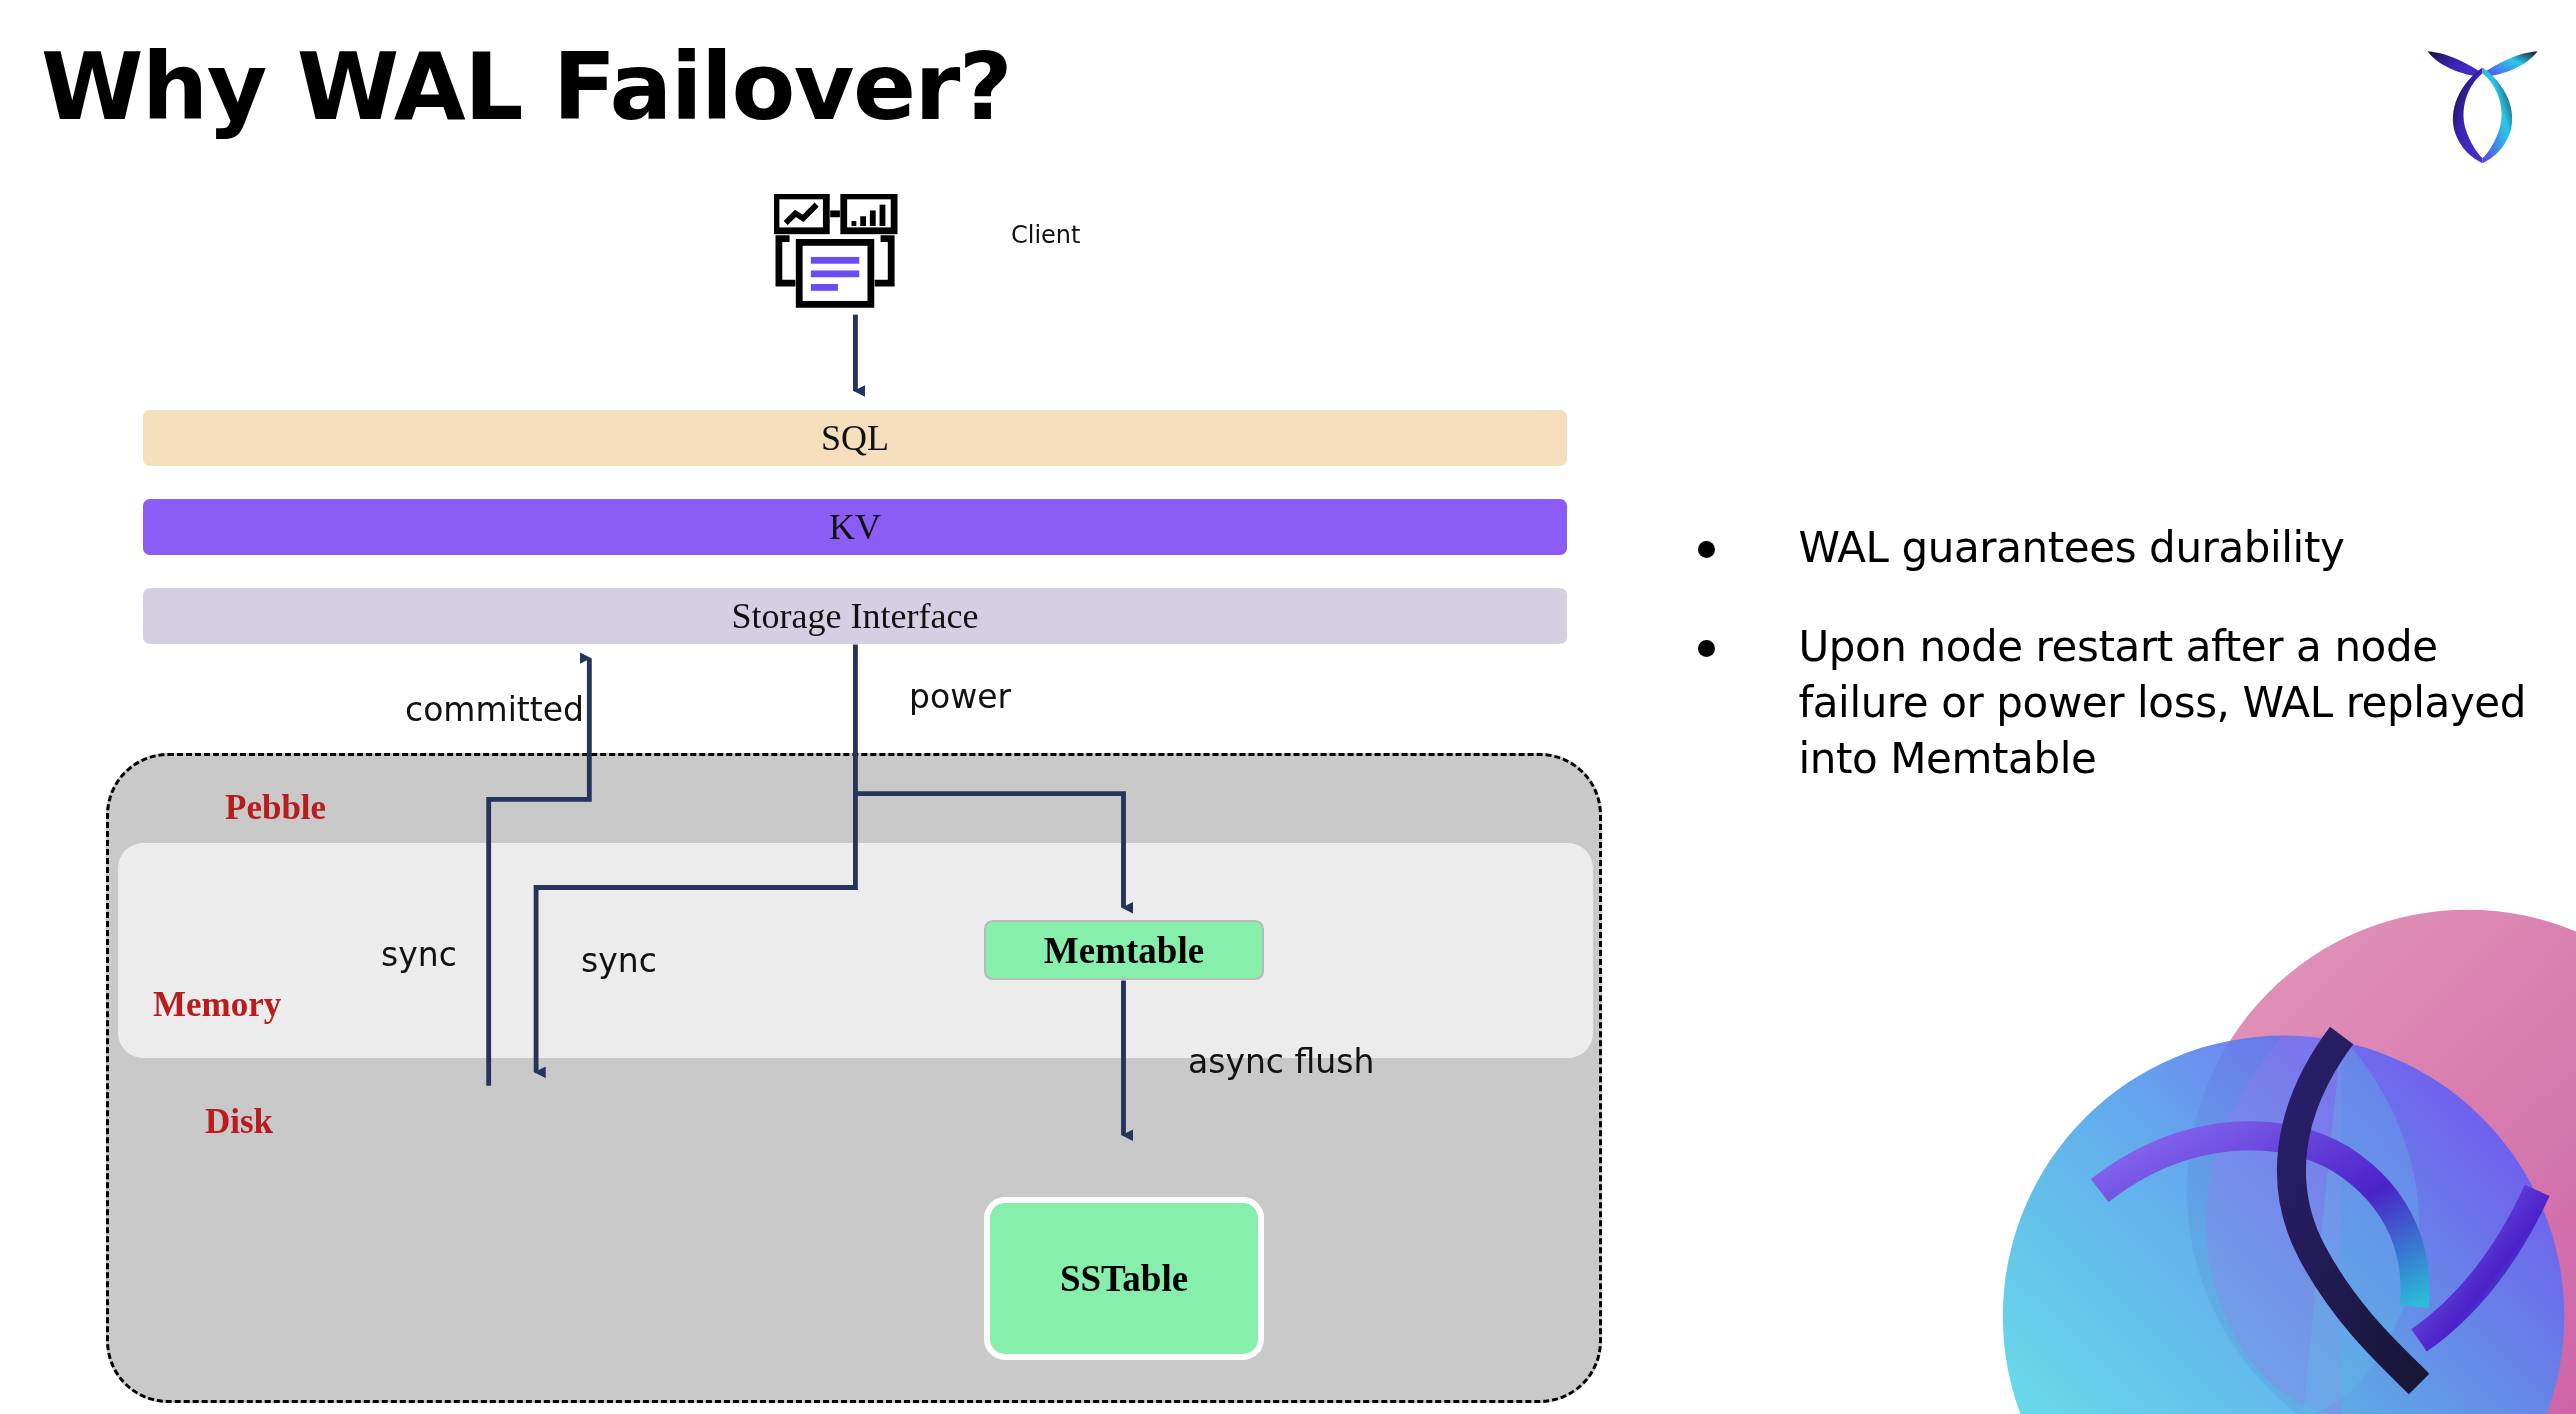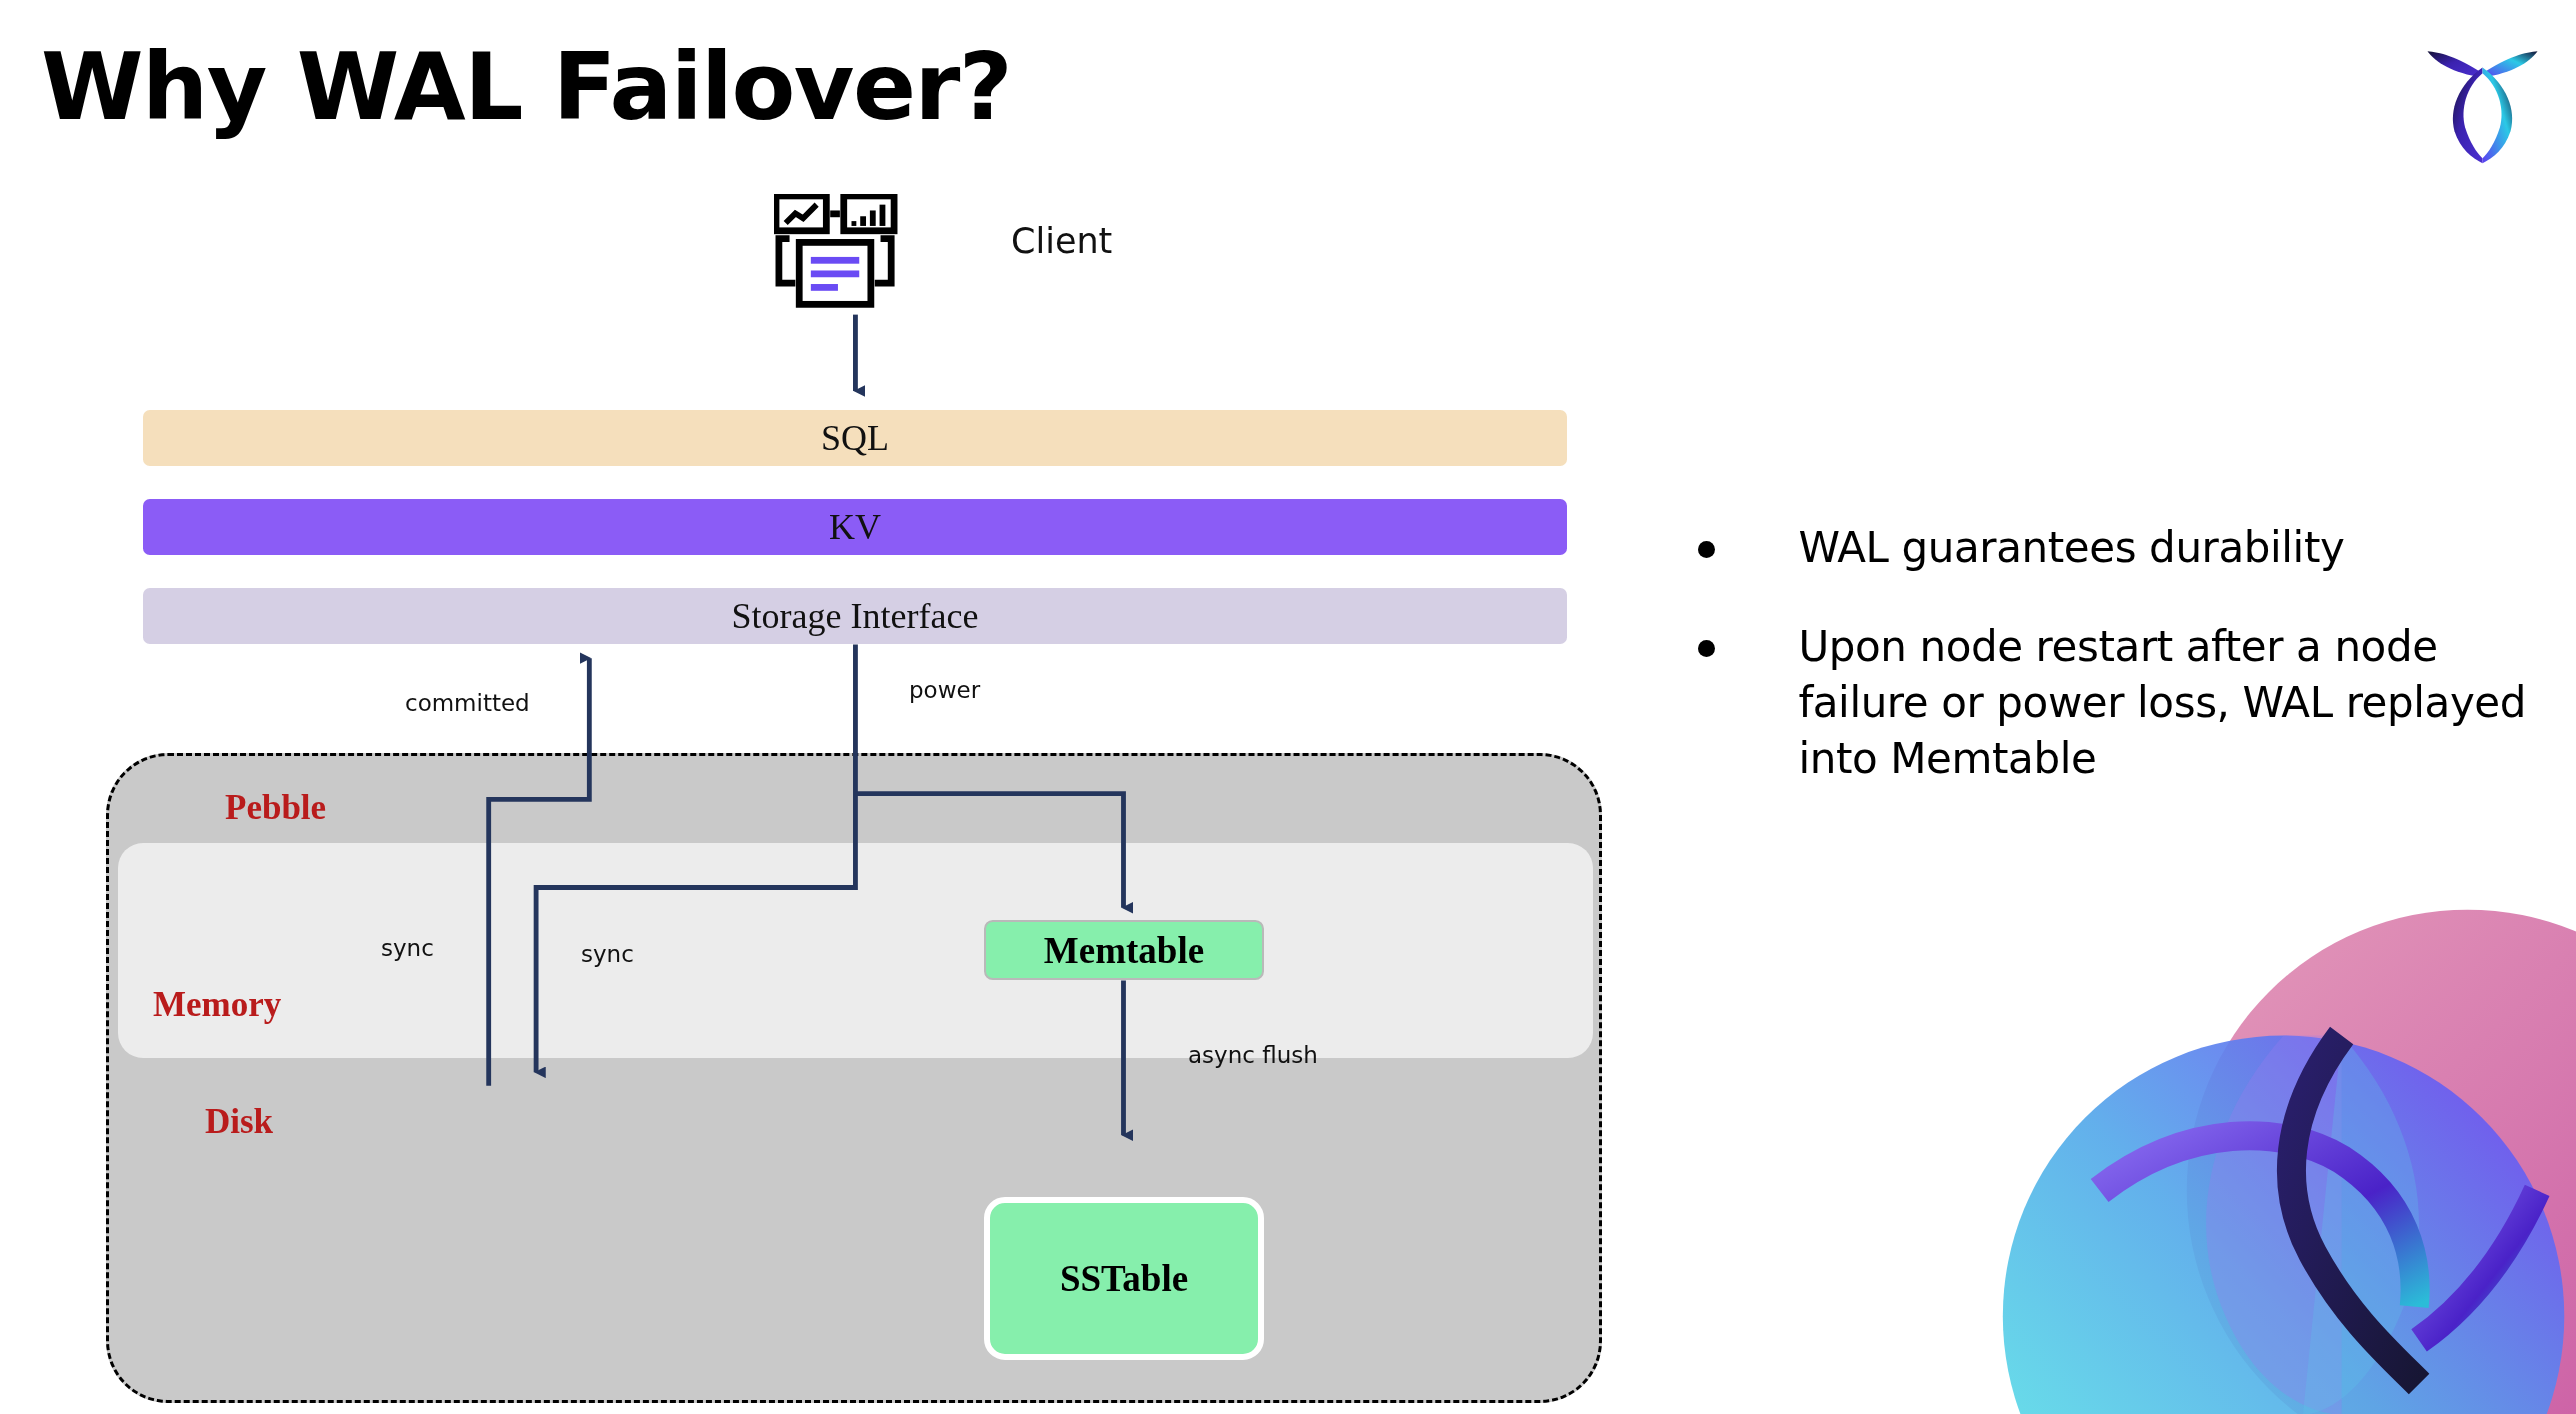--- a/index.html
+++ b/index.html
@@ -29,21 +29,21 @@
 
   
   #decor{position:absolute;left:1964px;top:900px;width:612px;height:515px;
          pointer-events:none;}
 
   
   #client-icon{position:absolute;left:774px;top:194px;width:155px;height:121px;}
   #client-label{
     position:absolute;left:1011px;top:221px;
     font-family:"DejaVu Sans","Liberation Sans",sans-serif;
-    font-size:35px;color:#111;white-space:nowrap;
+    font-size:24px;color:#111;white-space:nowrap;
   }
 
   
   .layer-bar{
     position:absolute;left:143px;width:1424px;height:56px;
     border-radius:6.8px;
     display:flex;align-items:center;justify-content:center;
     font-family:"Liberation Serif","DejaVu Serif",serif;
     font-size:36px;color:#111;
   }
@@ -96,21 +96,21 @@
   }
 
   
   #connectors{position:absolute;left:0;top:0;width:2576px;height:1415px;
               pointer-events:none;}
 
   
   .edge-label{
     position:absolute;
     font-family:"DejaVu Sans","Liberation Sans",sans-serif;
-    font-size:23px;color:#111;white-space:nowrap;
+    font-size:33px;color:#111;white-space:nowrap;
   }
   #label-committed{left:405px;top:690px;}
   #label-commit{left:909px;top:677px;}
   #label-sync-a{left:381px;top:935px;}
   #label-sync-b{left:581px;top:941px;}
   #label-async-flush{left:1188px;top:1042px;}
 
   
   #bullets{position:absolute;left:1698px;top:520px;width:832px;}
   .bullet-row{display:flex;align-items:flex-start;margin-bottom:43px;}

